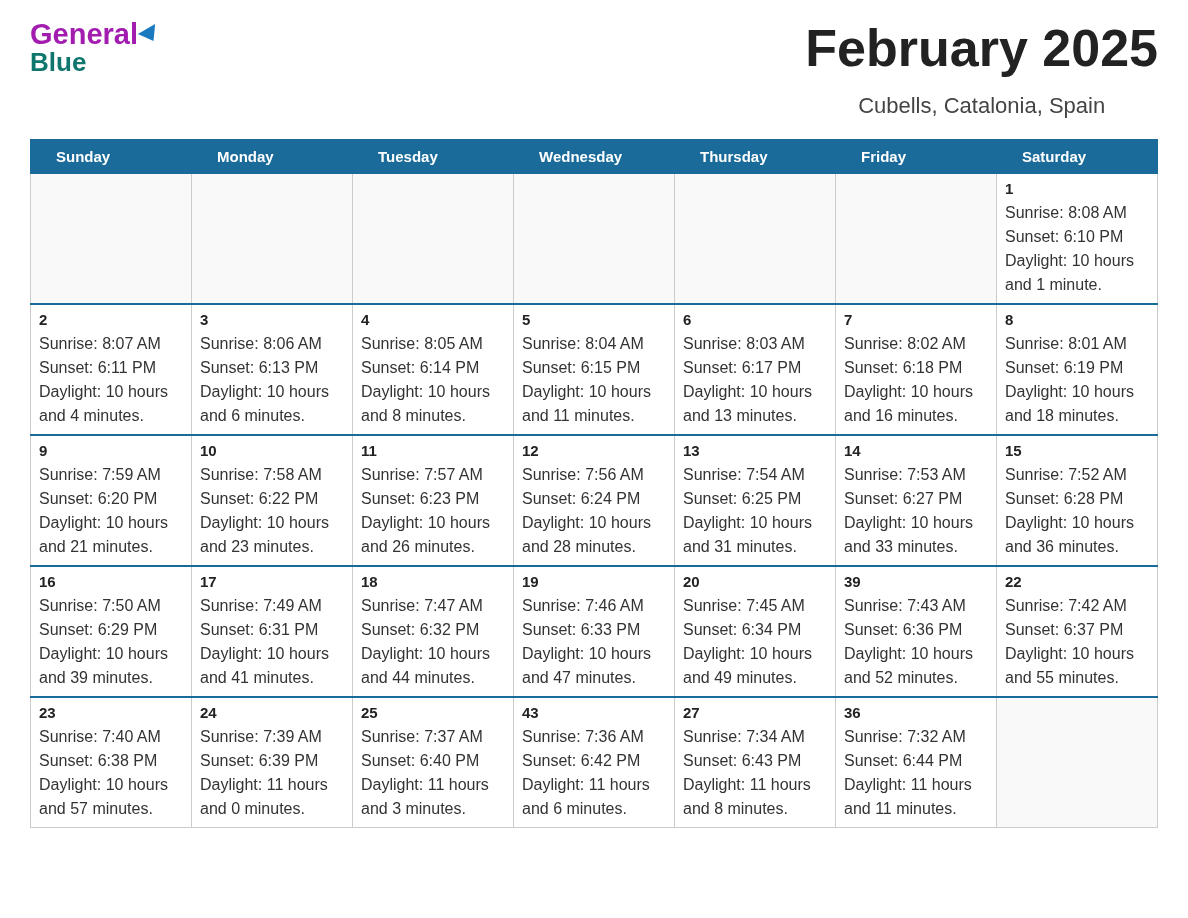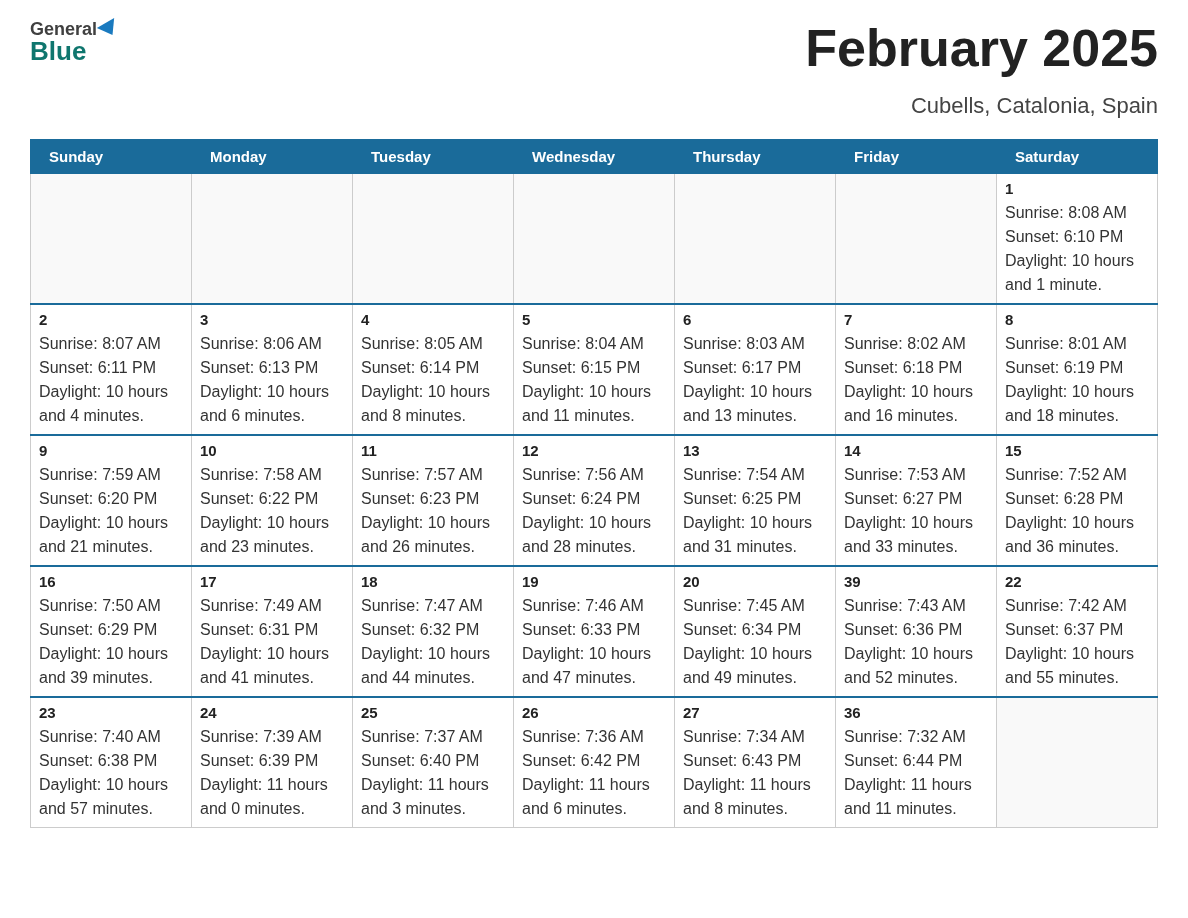--- a/index.html
+++ b/index.html
@@ -15,44 +15,44 @@
       justify-content: space-between;
       align-items: flex-start;
       margin-bottom: 20px;
     }
     .logo {
       display: flex;
       flex-direction: column;
       align-items: flex-start;
     }
     .logo-general {
-      font-size: 18px;
-      font-weight: bold;
-      color: #404040;
+      font-size: 29px;
+      font-weight: bold;
+      color: #a21caf;
       line-height: 1;
     }
     .logo-blue {
       font-size: 26px;
       font-weight: bold;
       color: #0f766e;
       line-height: 1;
     }
     .logo-triangle {
       display: inline-block;
       width: 0;
       height: 0;
       border-left: 10px solid transparent;
       border-right: 10px solid transparent;
       border-top: 14px solid #1a7abf;
       margin-left: 2px;
       vertical-align: middle;
       transform: rotate(-30deg);
     }
     .title-area {
-      text-align: right;
+      text-align: center;
     }
     .month-title {
       font-size: 52px;
       font-weight: bold;
       color: #222;
       line-height: 1.1;
     }
     .location {
       font-size: 22px;
       color: #444;
@@ -61,21 +61,21 @@
     .calendar {
       width: 100%;
       border-collapse: collapse;
       border: 1px solid #ccc;
     }
     .calendar th {
       background-color: #1a6b9a;
       color: #fff;
       font-size: 15px;
       font-weight: bold;
-      padding: 8px 18px;
+      padding: 8px 25px;
       text-align: left;
       border: 1px solid #1a6b9a;
     }
     .calendar td {
       vertical-align: top;
       padding: 6px 8px;
       border: 1px solid #ccc;
       width: 14.28%;
       min-height: 100px;
       font-size: 12.5px;
@@ -240,21 +240,21 @@
         </td>
         <td>
           <span class="day-num">24</span>
           <div class="day-info">Sunrise: 7:39 AM<br>Sunset: 6:39 PM<br>Daylight: 11 hours and 0 minutes.</div>
         </td>
         <td>
           <span class="day-num">25</span>
           <div class="day-info">Sunrise: 7:37 AM<br>Sunset: 6:40 PM<br>Daylight: 11 hours and 3 minutes.</div>
         </td>
         <td>
-          <span class="day-num">26</span>
+          <span class="day-num">43</span>
           <div class="day-info">Sunrise: 7:36 AM<br>Sunset: 6:42 PM<br>Daylight: 11 hours and 6 minutes.</div>
         </td>
         <td>
           <span class="day-num">27</span>
           <div class="day-info">Sunrise: 7:34 AM<br>Sunset: 6:43 PM<br>Daylight: 11 hours and 8 minutes.</div>
         </td>
         <td>
           <span class="day-num">36</span>
           <div class="day-info">Sunrise: 7:32 AM<br>Sunset: 6:44 PM<br>Daylight: 11 hours and 11 minutes.</div>
         </td>

